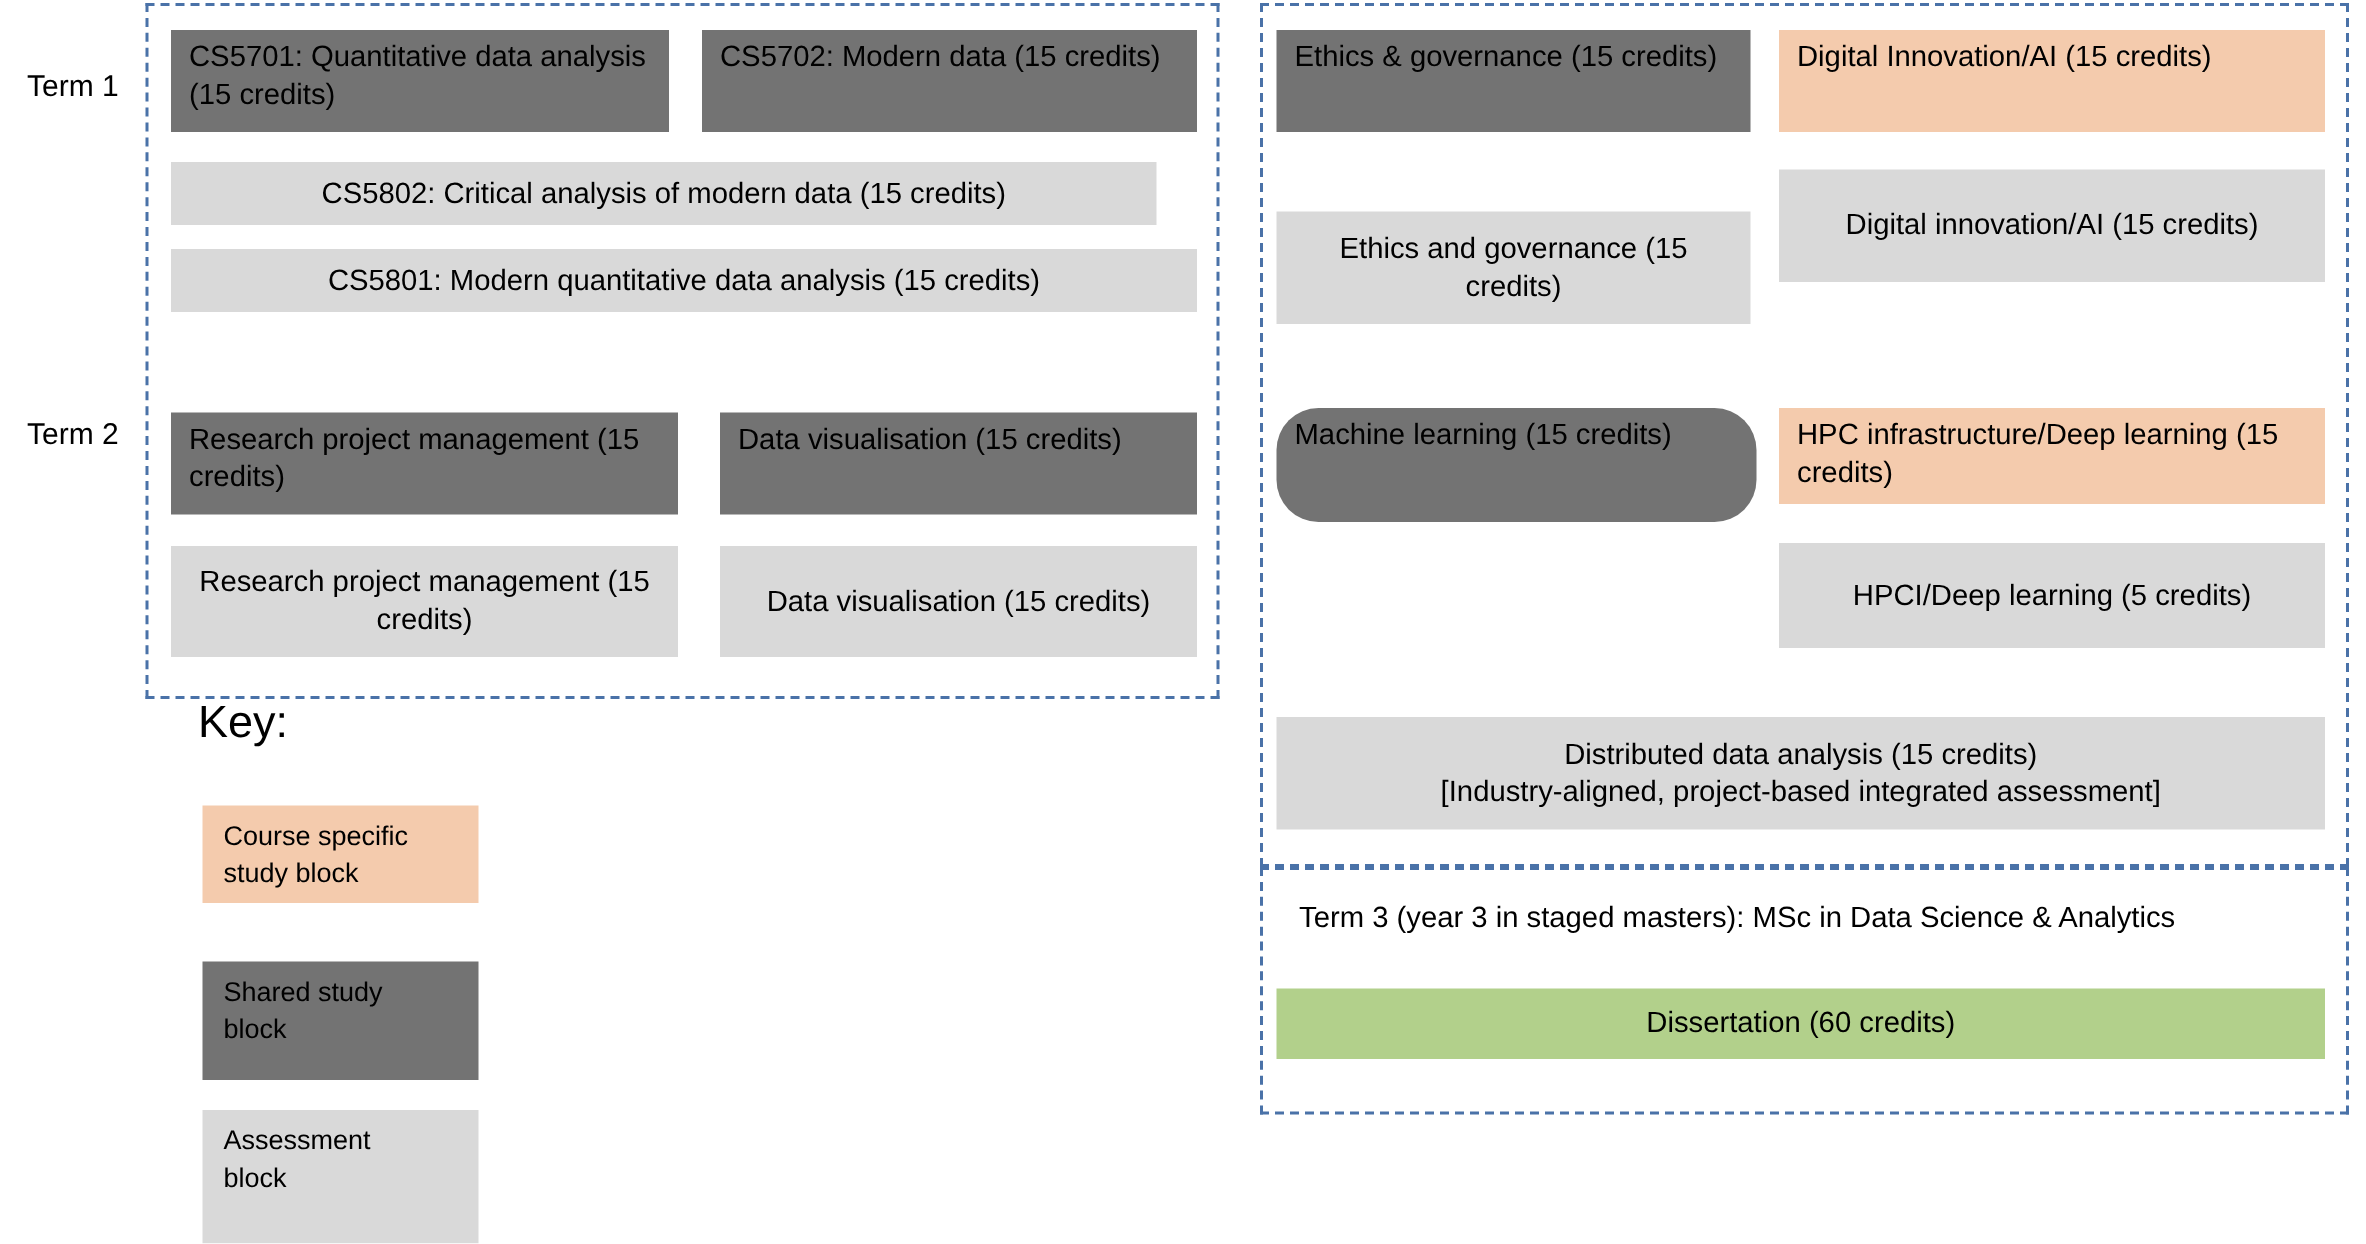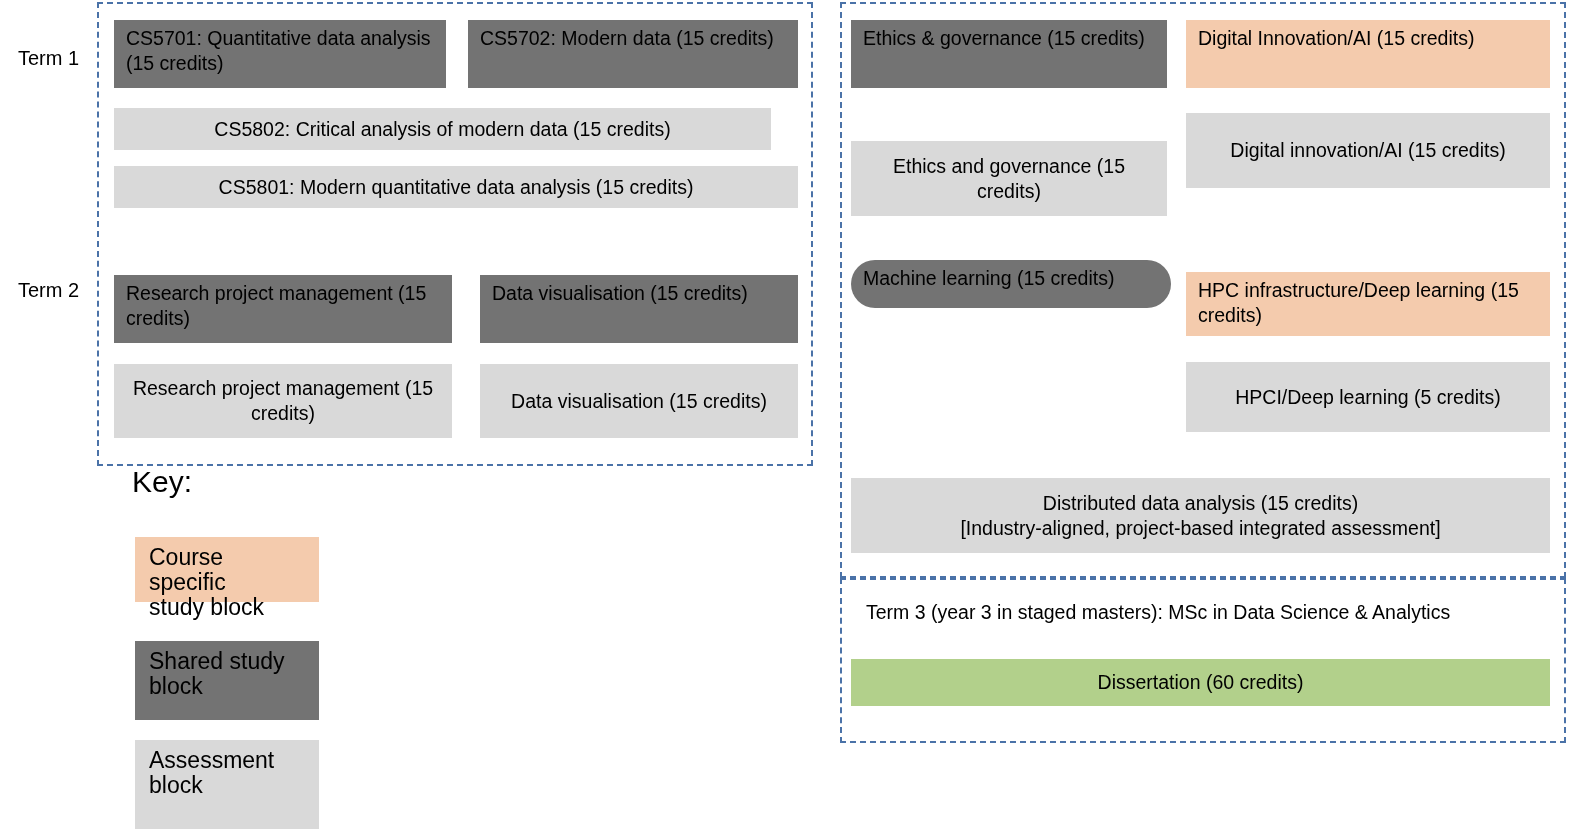--- a/index.html
+++ b/index.html
@@ -61,21 +61,21 @@
     line-height: 36px;
     color: #000000;
   }
   .key-swatch {
     position: absolute;
     box-sizing: border-box;
     display: flex;
     align-items: flex-start;
     justify-content: flex-start;
     text-align: left;
-    font-size: 23px;
+    font-size: 18px;
     line-height: 25px;
     padding: 8px 14px;
     color: #000000;
   }
   .term3-caption {
     position: absolute;
     font-size: 19.5px;
     line-height: 25px;
     color: #000000;
     white-space: nowrap;
@@ -149,21 +149,21 @@
   <div class="blk left-top c-specific" style="left:1186px; top:20px; width:364px; height:68px;">
     <span>Digital Innovation/AI (15 credits)</span>
   </div>
   <div class="blk center c-assess" style="left:851px; top:113px; width:316px; height:75px;margin-top:28px;">
     <span>Ethics and governance (15 credits)</span>
   </div>
   <div class="blk center c-assess" style="left:1186px; top:113px; width:364px; height:75px;">
     <span>Digital innovation/AI (15 credits)</span>
   </div>
 
-  <div class="blk left-top c-shared" style="left:851px; top:260px; width:320px; height:48px;border-radius:28px;">
+  <div class="blk left-top c-shared" style="left:851px; top:272px; width:320px; height:76px;border-radius:28px;">
     <span>Machine learning (15 credits)</span>
   </div>
   <div class="blk left-top c-specific" style="left:1186px; top:272px; width:364px; height:64px;">
     <span>HPC infrastructure/Deep learning (15 credits)</span>
   </div>
   <div class="blk center c-assess" style="left:1186px; top:362px; width:364px; height:70px;">
     <span>HPCI/Deep learning (5 credits)</span>
   </div>
 
   <div class="blk center c-assess" style="left:851px; top:478px; width:699px; height:75px;">

